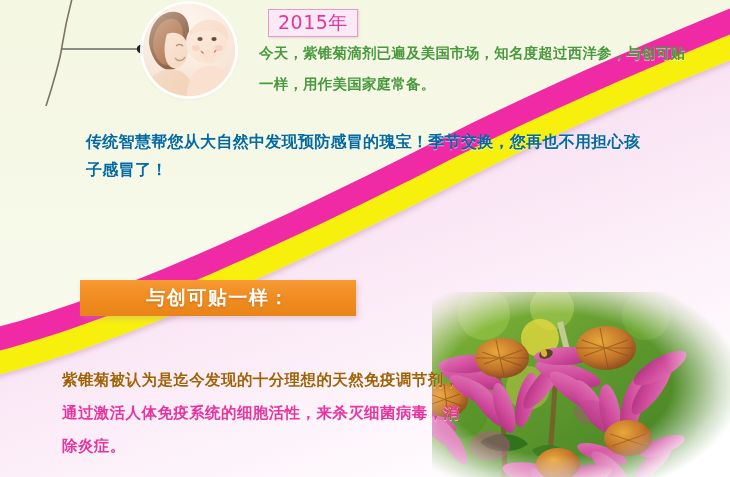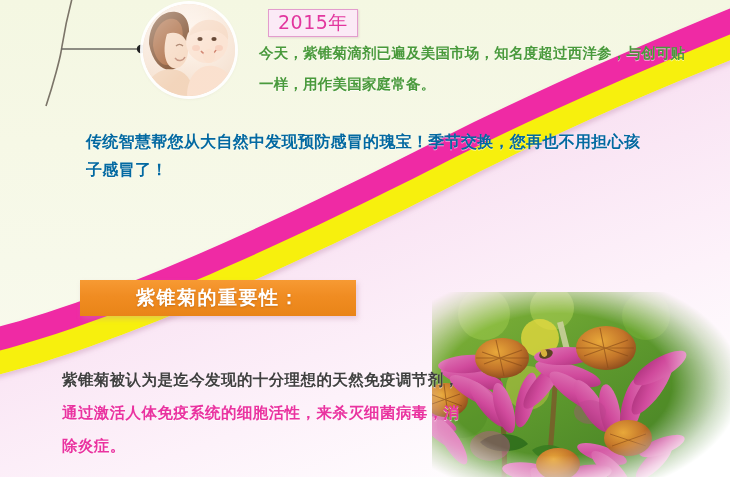--- a/index.html
+++ b/index.html
@@ -130,21 +130,21 @@
   .body-para {
     position: absolute;
     left: 62px; top: 364px;
     width: 400px;
     font-size: 15.5px;
     line-height: 33px;
     font-weight: bold;
     letter-spacing: 0.4px;
     text-shadow: 0 1px 0 rgba(255,255,255,0.6);
   }
-  .c-green  { color: #404040; }
+  .c-green  { color: #a16207; }
   .c-pink   { color: #ea33a0; }
 
   
   .flower-photo {
     position: absolute;
     left: 432px; top: 292px;
     width: 298px; height: 185px;
     overflow: hidden;
   }
   .flower-photo svg { display: block; }
@@ -364,20 +364,20 @@
         <ellipse cx="58" cy="154" rx="20" ry="15" fill="#c04f94" opacity="0.45"></ellipse>
         <ellipse cx="158" cy="120" rx="16" ry="12" fill="#b8468c" opacity="0.35"></ellipse>
 
         <ellipse cx="114" cy="62" rx="7" ry="4.5" fill="#5a4420" transform="rotate(-18 114 62)"></ellipse>
         <ellipse cx="112" cy="61" rx="3" ry="4" fill="#d8b23a" transform="rotate(-18 112 61)"></ellipse>
       </g>
     </svg>
   </div>
 
   <div class="orange-banner">
-    <span>紫锥菊的重要性：</span>
+    <span>与创可贴一样：</span>
   </div>
 
   <div class="body-para">
     <span class="c-green">紫锥菊被认为是迄今发现的十分理想的天然免疫调节剂，</span><span class="c-pink">通过激活人体免疫系统的细胞活性，来杀灭细菌病毒，消除炎症。</span>
   </div>
 
 </div>
 
 </body></html>

